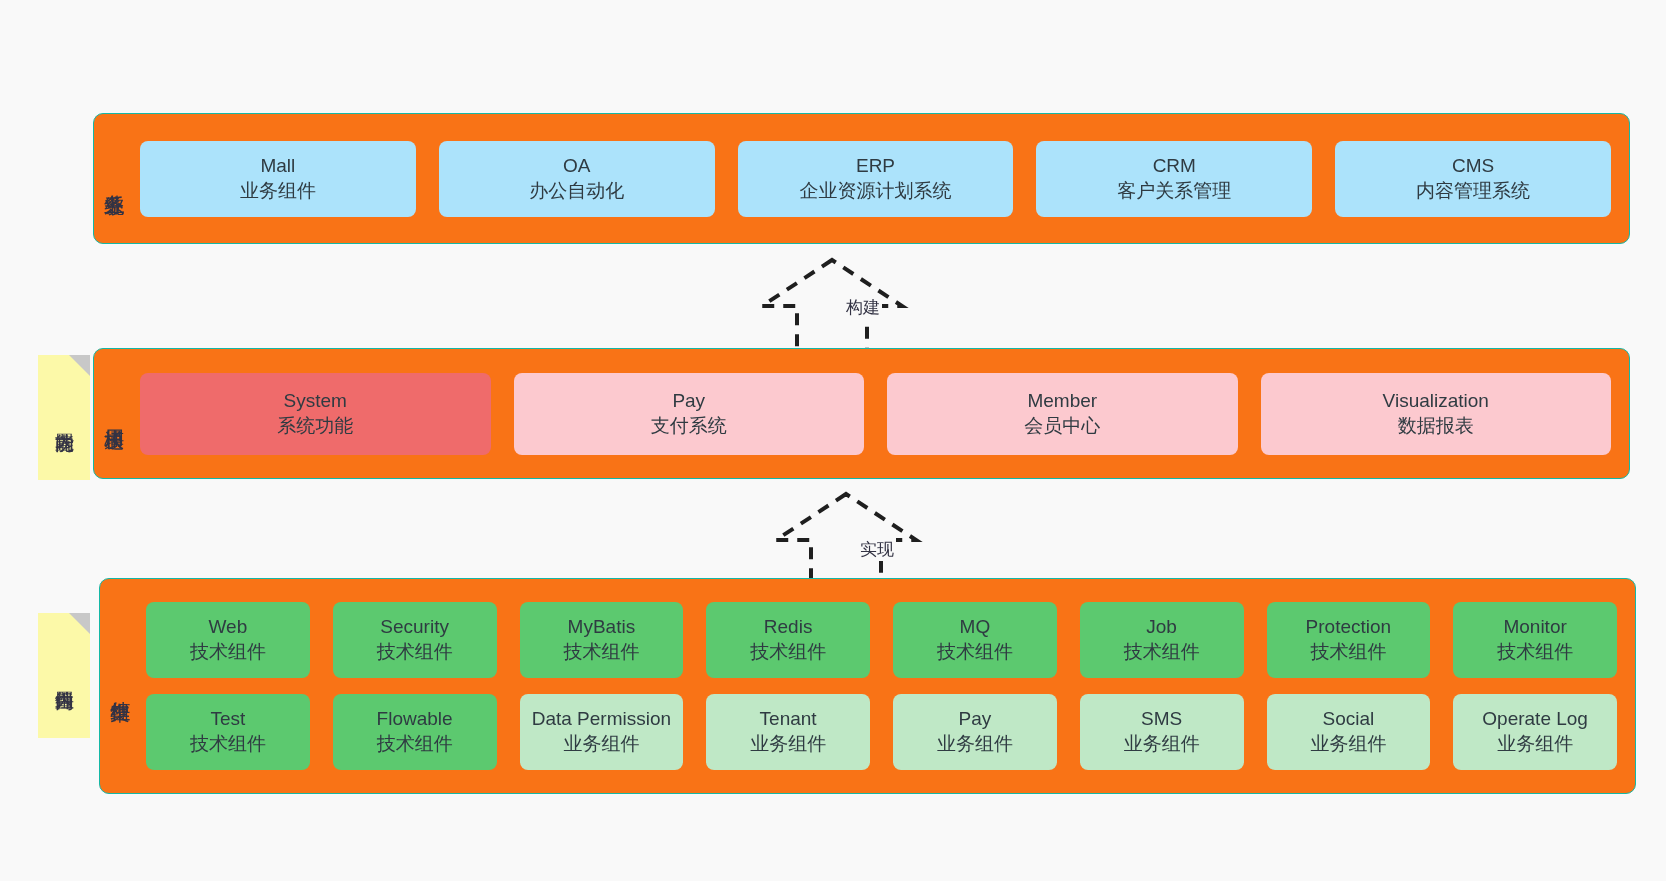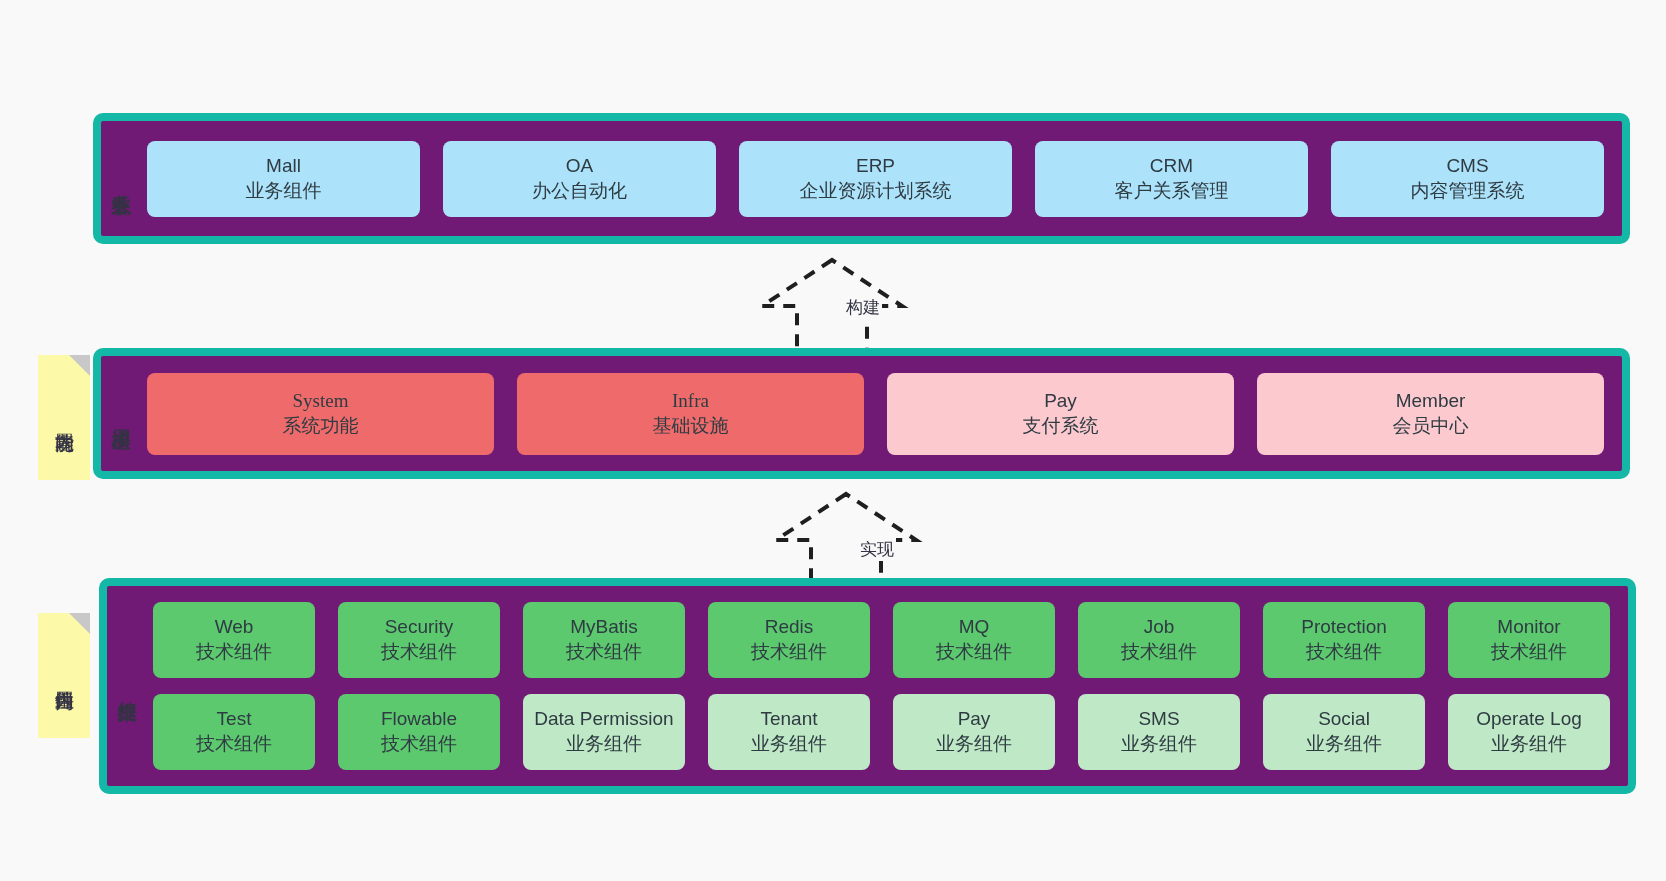--- a/index.html
+++ b/index.html
@@ -19,22 +19,22 @@
   #canvas {
     position: relative;
     width: 1666px;
     height: 881px;
     background: #f9f9f9;
   }
 
   
   .layer {
     position: absolute;
-    background: #701a75;
-    border: 8px solid #14b8a6;
+    background: #f97316;
+    border: 1px solid #14b8a6;
     border-radius: 10px;
     box-sizing: border-box;
     display: flex;
     align-items: stretch;
   }
   .layer-title {
     flex: 0 0 auto;
     width: 40px;
     display: flex;
     align-items: center;
@@ -81,21 +81,21 @@
 
   
   #layer-business { left: 93px; top: 113px; width: 1537px; height: 131px; }
   #layer-business .layer-body { padding: 0 18px 0 6px; }
   #layer-business .card { height: 76px; background: #ace3fb; }
 
   
   #layer-modules { left: 93px; top: 348px; width: 1537px; height: 131px; }
   #layer-modules .layer-body { padding: 0 18px 0 6px; }
   #layer-modules .card { height: 82px; }
-  .card.m-strong { background: #ef6b6b; font-family: Liberation Serif, serif; }
+  .card.m-strong { background: #ef6b6b; }
   .card.m-light  { background: #fcc9cf; }
 
   
   #layer-framework { left: 99px; top: 578px; width: 1537px; height: 216px; border-radius: 10px; }
   #layer-framework .layer-body { padding: 0 18px 0 6px; gap: 16px; }
   #layer-framework .card { height: 76px; }
   .card.f-tech { background: #5cc96f; }
   .card.f-biz  { background: #bfe8c6; text-align: right; }
 
   
@@ -191,31 +191,31 @@
   </div>
 
   <div class="layer" id="layer-modules">
     <div class="layer-title">通用模块</div>
     <div class="layer-body">
       <div class="row">
         <div class="card m-strong">
           <span class="t1">System</span>
           <span class="t2">系统功能</span>
         </div>
-        <div class="card m-strong">
-          <span class="t1">Infra</span>
-          <span class="t2">基础设施</span>
-        </div>
         <div class="card m-light">
           <span class="t1">Pay</span>
           <span class="t2">支付系统</span>
         </div>
         <div class="card m-light">
           <span class="t1">Member</span>
           <span class="t2">会员中心</span>
+        </div>
+        <div class="card m-light">
+          <span class="t1">Visualization</span>
+          <span class="t2">数据报表</span>
         </div>
       </div>
     </div>
   </div>
 
   <div class="connector" id="conn-impl">
     <svg width="160" height="98" viewBox="0 0 160 98">
       <path d="M 80 2 L 10 48 L 45 48 L 45 96 L 115 96 L 115 48 L 150 48 Z" fill="none" stroke="#1f1f1f" stroke-width="4" stroke-dasharray="12,9" stroke-linejoin="miter" stroke-linecap="butt"></path>
     </svg>
     <div class="conn-label">实现</div>

